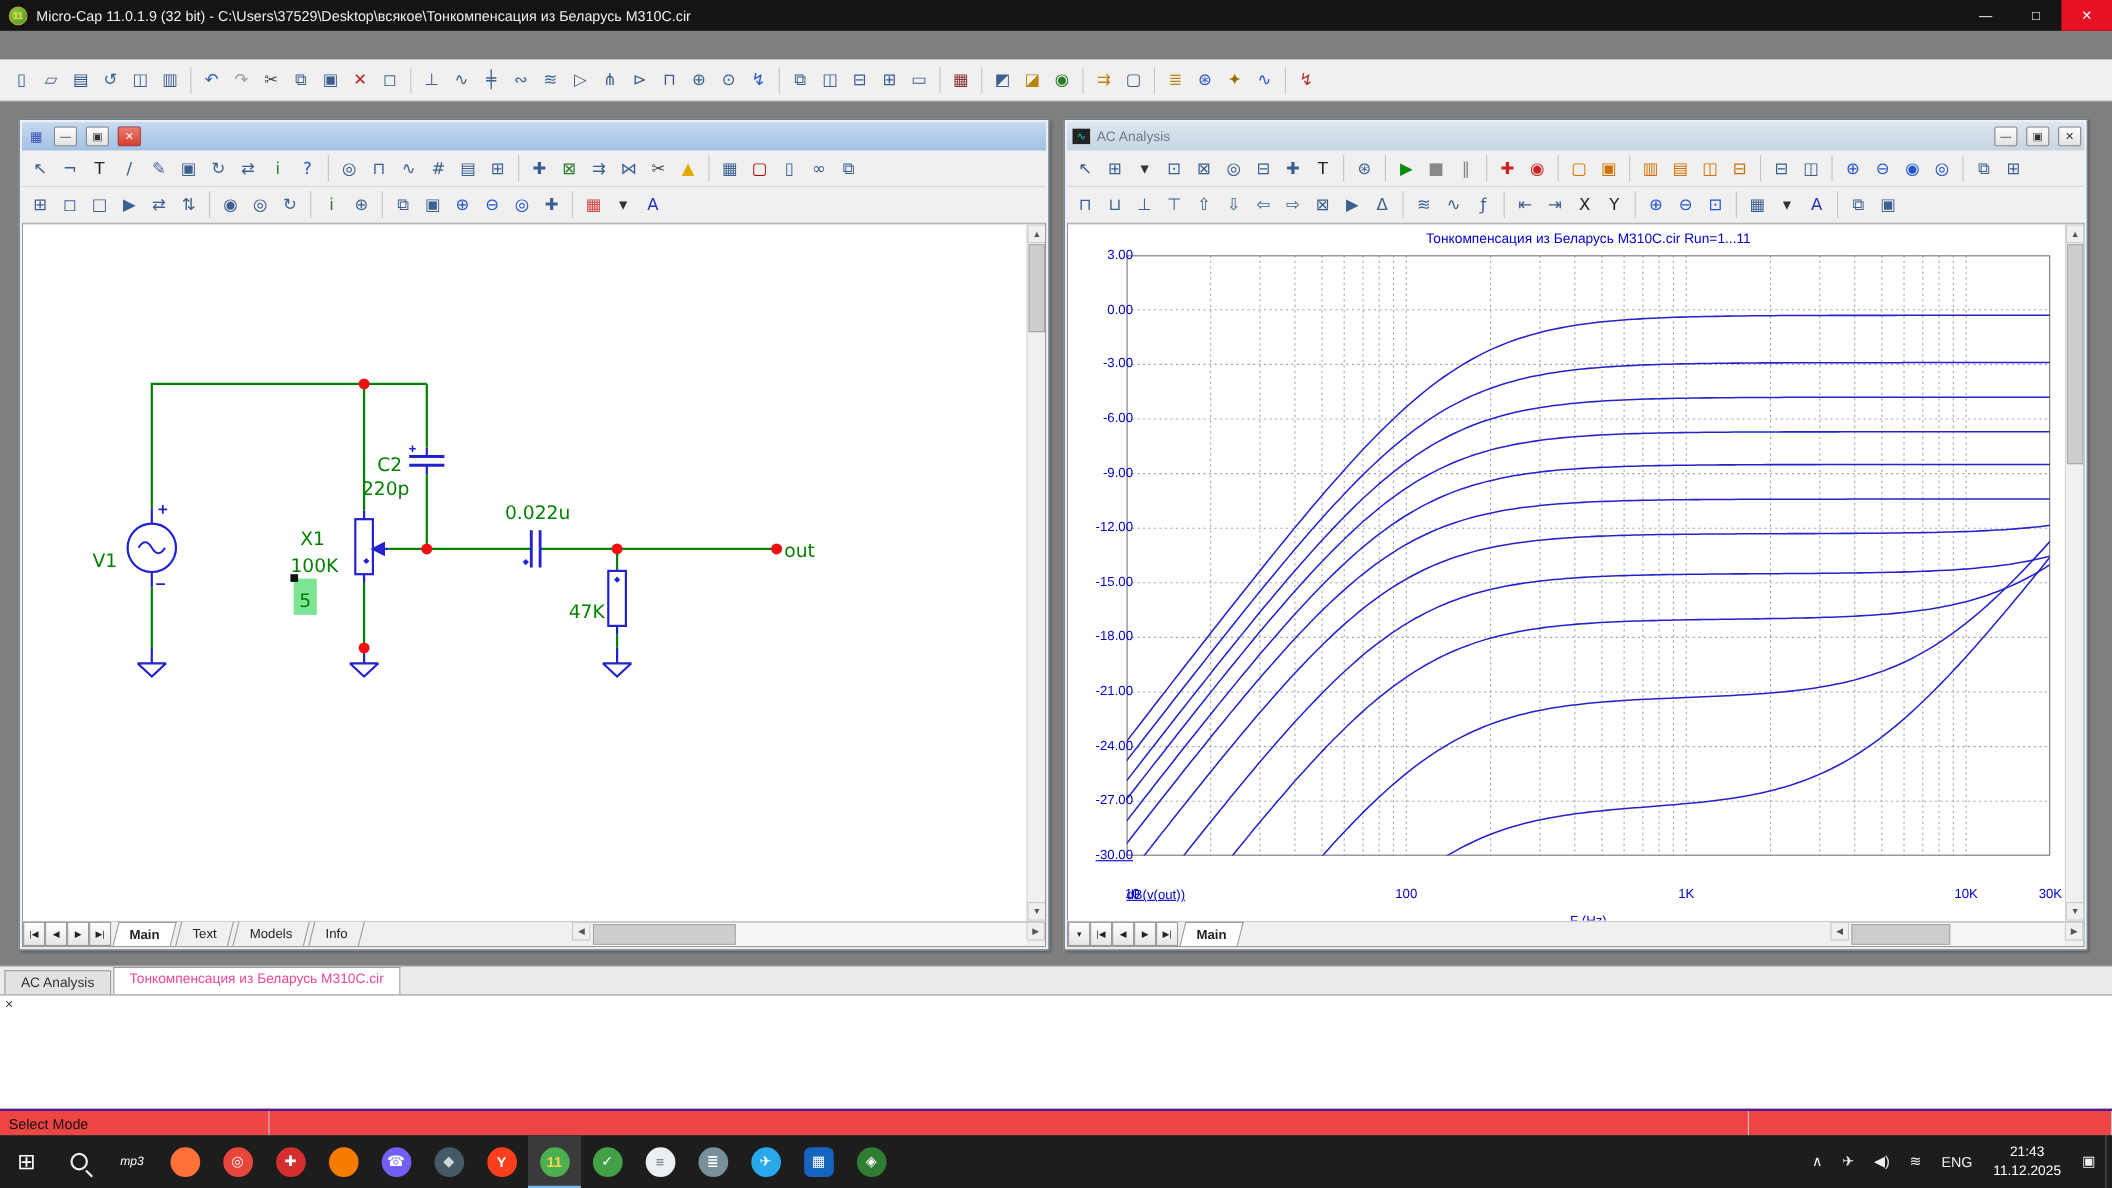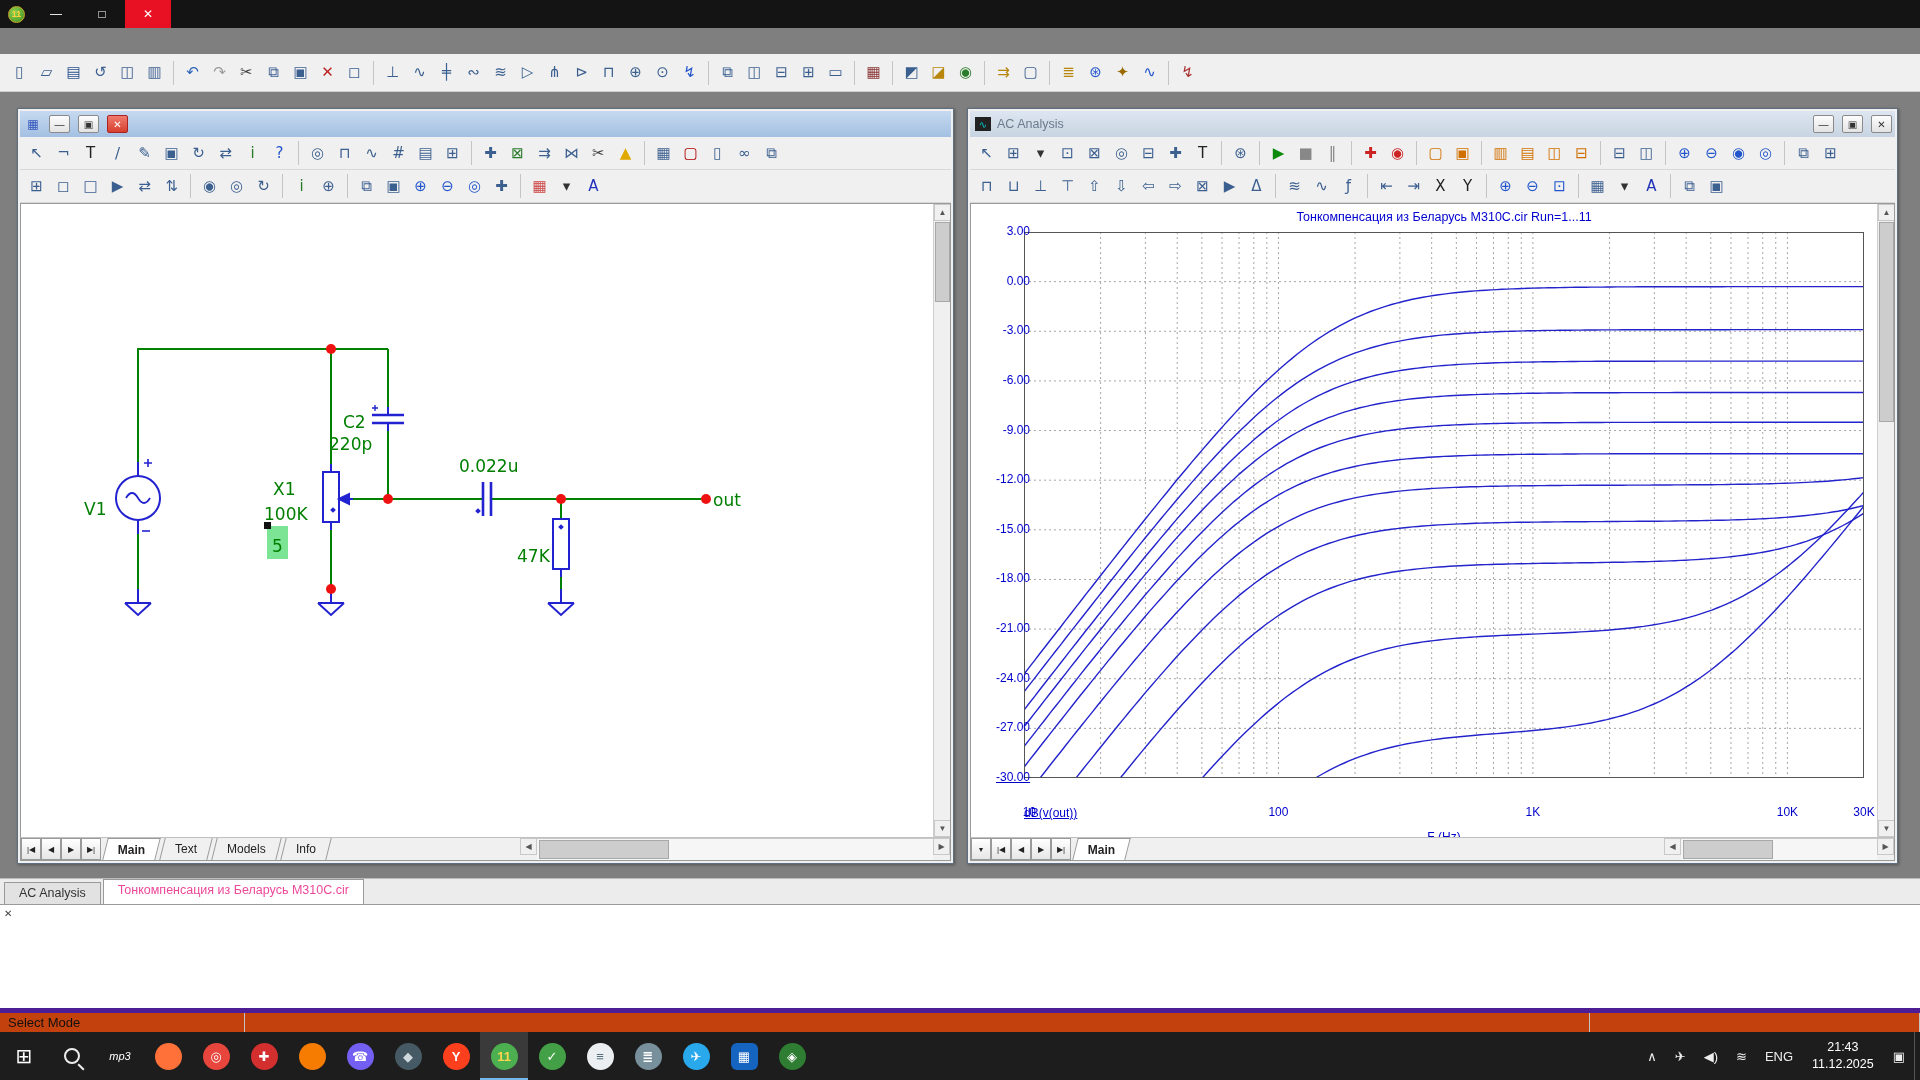--- a/index.html
+++ b/index.html
@@ -77,21 +77,21 @@
   .plot-xlabel { position:absolute; left:53px; width:840px; top:626px; text-align:center; font-size:12px; color:#0000cc; }
 
   
   .doc-tabs { position:absolute; left:0; top:878px; width:1920px; height:26px; background:#ececec; border-top:1px solid #bbb;
               display:flex; align-items:flex-end; padding-left:4px; }
   .doc-tab { font-size:12.5px; padding:3px 14px; border:1px solid #9a9a9a; border-bottom:none; background:#e2e2e2; color:#333;
              margin-right:2px; height:22px; }
   .doc-tab.active { background:#ffffff; height:25px; color:#ec4899; }
   .msg-pane { position:absolute; left:0; top:904px; width:1920px; height:104px; background:#ffffff; border-top:1px solid #9a9a9a; }
   .msg-close { position:absolute; left:4px; top:3px; font-size:10px; color:#444; }
-  .statusbar { position:absolute; left:0; top:1008px; width:1920px; height:24px; background:#c2410c; border-top:5px solid #4c1d95;
+  .statusbar { position:absolute; left:0; top:1008px; width:1920px; height:24px; background:#ef4444; border-top:2px solid #4c1d95;
                display:flex; align-items:stretch; font-size:13px; color:#111; }
   .status-cell { border-right:1px solid #c2c2c2; display:flex; align-items:center; padding:0 8px; }
 
   
   .taskbar { position:absolute; left:0; top:1032px; width:1920px; height:48px; background:#1d1d1d; display:flex; align-items:center; }
   .tk-btn { width:48px; height:48px; display:flex; align-items:center; justify-content:center; color:#fff; }
   .tk-btn.active-app { background:#3a3a3a; box-shadow:inset 0 -2px 0 #76b9ed; }
   .app-disc { width:27px; height:27px; border-radius:50%; display:flex; align-items:center; justify-content:center;
               color:#fff; font-size:13px; font-weight:bold; }
   .app-disc.square { border-radius:6px; }
@@ -104,20 +104,21 @@
   .clock { text-align:center; color:#fff; font-size:12.5px; line-height:1.35; padding:0 10px; }
   .show-desktop { width:6px; height:48px; border-left:1px solid #555; }
 </style>
 </head>
 <body>
 
 <div class="app">
 
   <div class="titlebar">
     <span class="app-badge">11</span>
+    <span class="titlebar-text">Micro-Cap 11.0.1.9 (32 bit) - C:\Users\37529\Desktop\всякое\Тонкомпенсация из Беларусь M310C.cir</span>
     <span class="win-ctrl">—</span>
     <span class="win-ctrl">□</span>
     <span class="win-ctrl close">✕</span>
   </div>
 
 
   <div class="main-toolbar" id="main-toolbar">
       <span class="tb-btn">
         <span class="tb-glyph">▯</span>
       </span>

